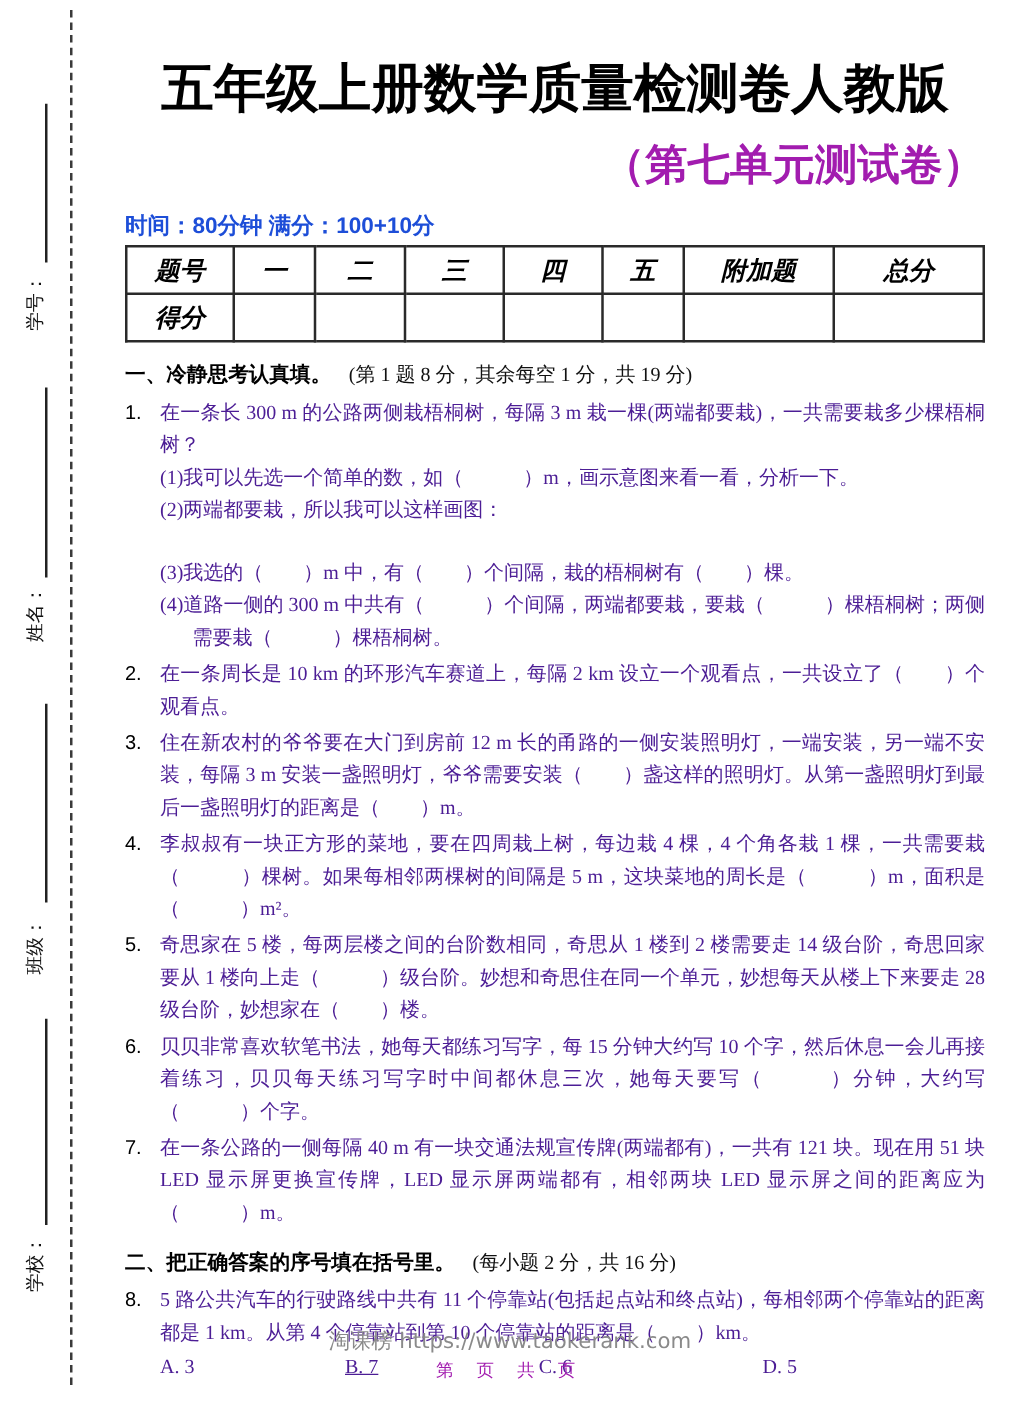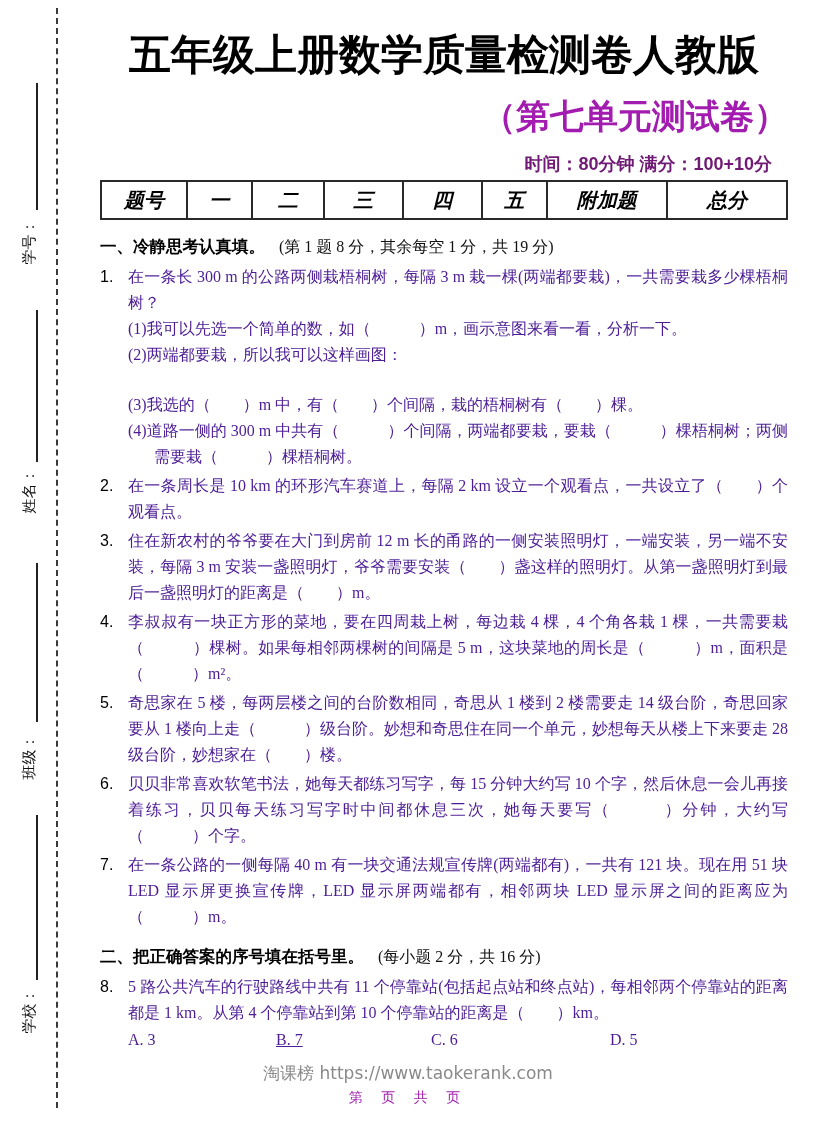--- a/index.html
+++ b/index.html
@@ -25,37 +25,36 @@
   .v-label {
     position: absolute; left: 0px; width: 58px; height: 22px;
     font-size: 15px; line-height: 22px; text-align: center;
     font-family: "Liberation Sans", sans-serif;
     transform: rotate(-90deg);
     white-space: nowrap; color:#111;
   }
 
   
   .main {
-    position: absolute; left: 100px; top: 28px; width: 688px;
+    position: absolute; left: 100px; top: 44px; width: 688px;
   }
   .title {
     margin: 0; text-align: center;
     font-family: "Liberation Sans", sans-serif;
     font-size: 42px; line-height: 54px; font-weight: bold; color:#000;
   }
   .subtitle {
     margin: 12px 0 0 0; text-align: right;
     font-family: "Liberation Sans", sans-serif;
     font-size: 34px; line-height: 44px; font-weight: bold; color:#a21caf;
   }
   .exam-info {
     margin-top: 14px; margin-bottom: 4px; padding-right: 16px;
-    text-align: right;
-    font-family: "Liberation Sans", sans-serif;
-    font-size: 18px; line-height: 24px; font-weight: bold; color:#701a75;
+    font-family: "Liberation Sans", sans-serif;
+    font-size: 18px; line-height: 24px; font-weight: bold; color:#1d4ed8;
   }
   table.score {
     width: 100%; border-collapse: collapse; table-layout: fixed; font-style: italic;
   }
   table.score th, table.score td {
     border: 2px solid #2a2a2a; height: 38px;
     text-align: center; vertical-align: middle;
     font-family: "Liberation Sans", sans-serif;
     font-size: 20px; font-weight: bold; color:#000; padding:0;
   }
@@ -128,20 +127,30 @@
           <tr>
         <th>题号</th>
         <th>一</th>
         <th>二</th>
         <th>三</th>
         <th>四</th>
         <th>五</th>
         <th>附加题</th>
         <th>总分</th>
       </tr>
+      <tr>
+        <th>得分</th>
+        <td></td>
+        <td></td>
+        <td></td>
+        <td></td>
+        <td></td>
+        <td></td>
+        <td></td>
+      </tr>
     </tbody>
       </table>
 
     <div class="sec-header">
       <span class="sec-title">一、冷静思考认真填。</span><span class="sec-note">(第 1 题 8 分，其余每空 1 分，共 19 分)</span>
     </div>
 
     <div class="q">
       <div class="qno">1.</div>
       <div class="qtext">

